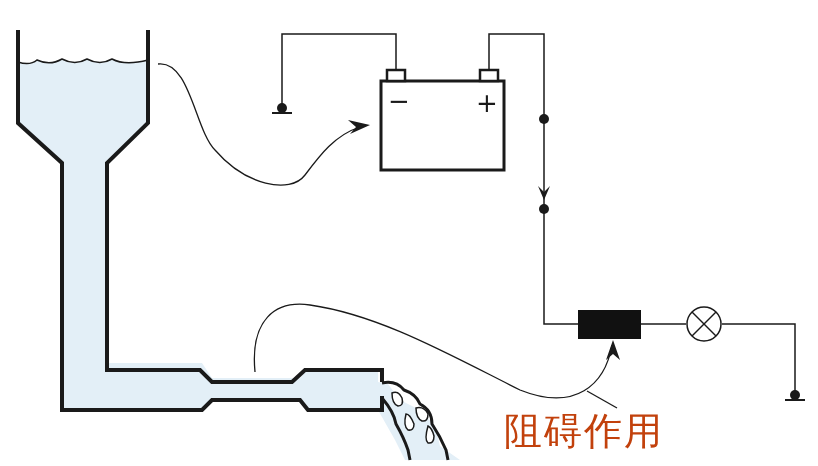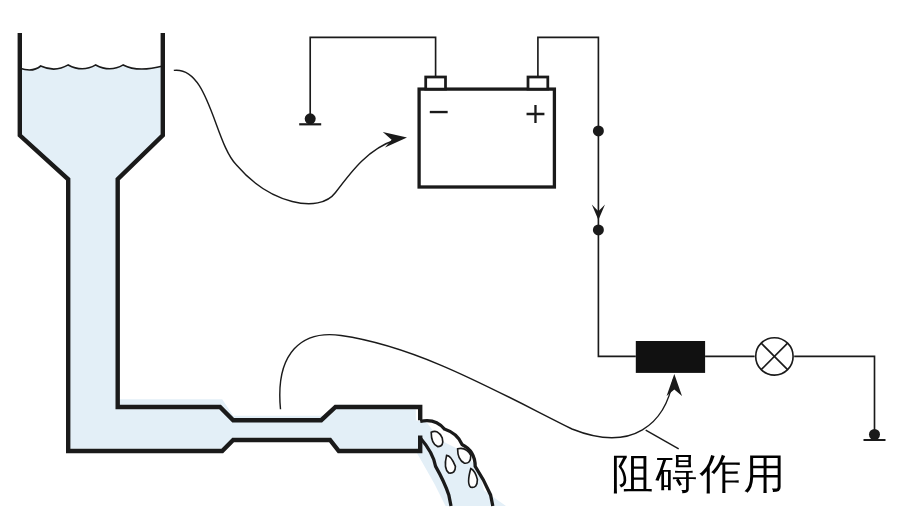--- a/index.html
+++ b/index.html
@@ -1,20 +1,20 @@
 <!DOCTYPE html>
 <html><head>
   <meta charset="utf-8">
   <style>
     html, body { margin: 0; padding: 0; background: #ffffff; }
     body { width: 818px; height: 466px; overflow: hidden; position: relative; }
     svg { position: absolute; left: 0; top: 0; }
     .label {
-      position: absolute; left: 556px; top: 406px;
-      font-family: "DejaVu Serif", serif; font-size: 38px; color: #000000;
+      position: absolute; left: 504px; top: 406px;
+      font-family: "DejaVu Serif", serif; font-size: 38px; color: #c2410c;
       letter-spacing: 2px; white-space: nowrap;
     }
   </style>
 </head>
 <body>
 
 <svg width="818" height="466" viewBox="0 0 818 466">
 
   <g>
     <path d="M18,62 Q30,66 37,60 Q50,66 62,59 Q75,66 87,59 Q100,66 112,59 Q125,66 148,60 L148,123 L107,163 L107,363 L202,363 L212,378 L300,378 L308,368 L378,368 L378,382 L388,384 L400,400 L420,410 L435,426 L440,446 L460,460 L405,460 L395,440 L378,410 L378,408 L308,408 L300,398 L212,398 L202,408 L62,408 L62,163 L18,123 Z" fill="#e3eff7" stroke="none"></path>

